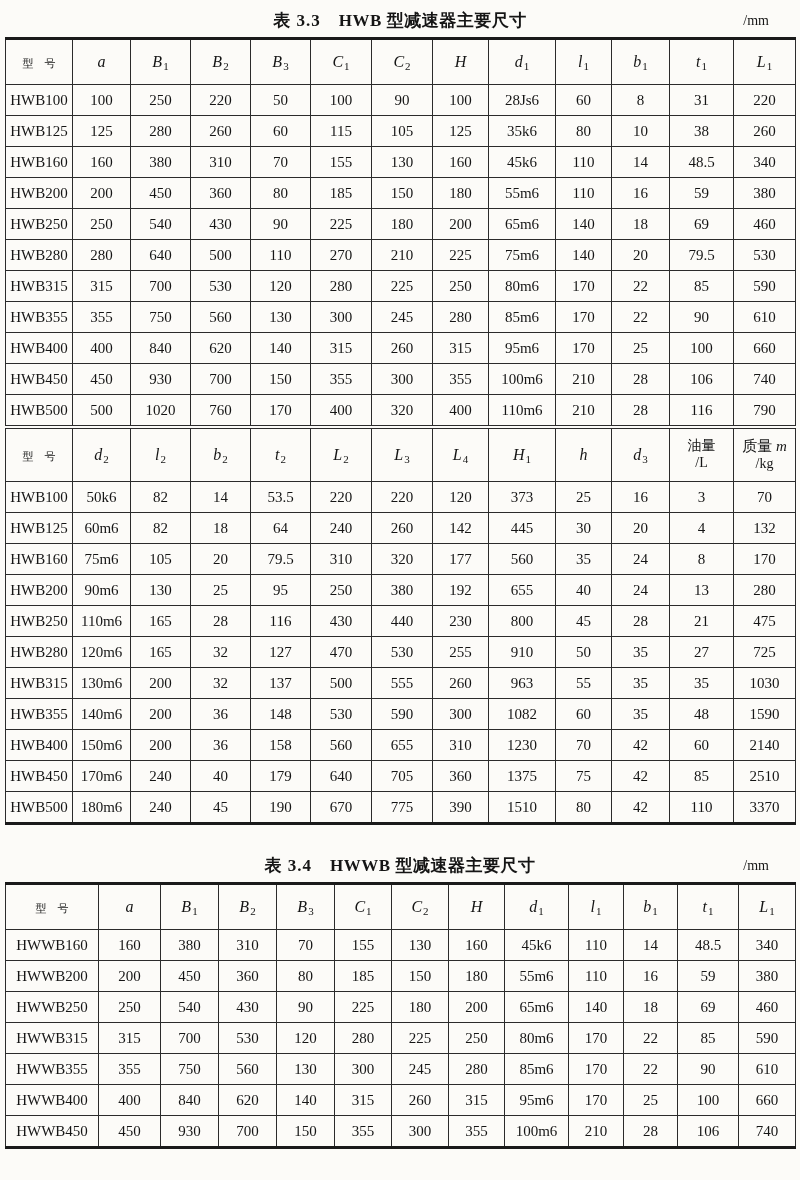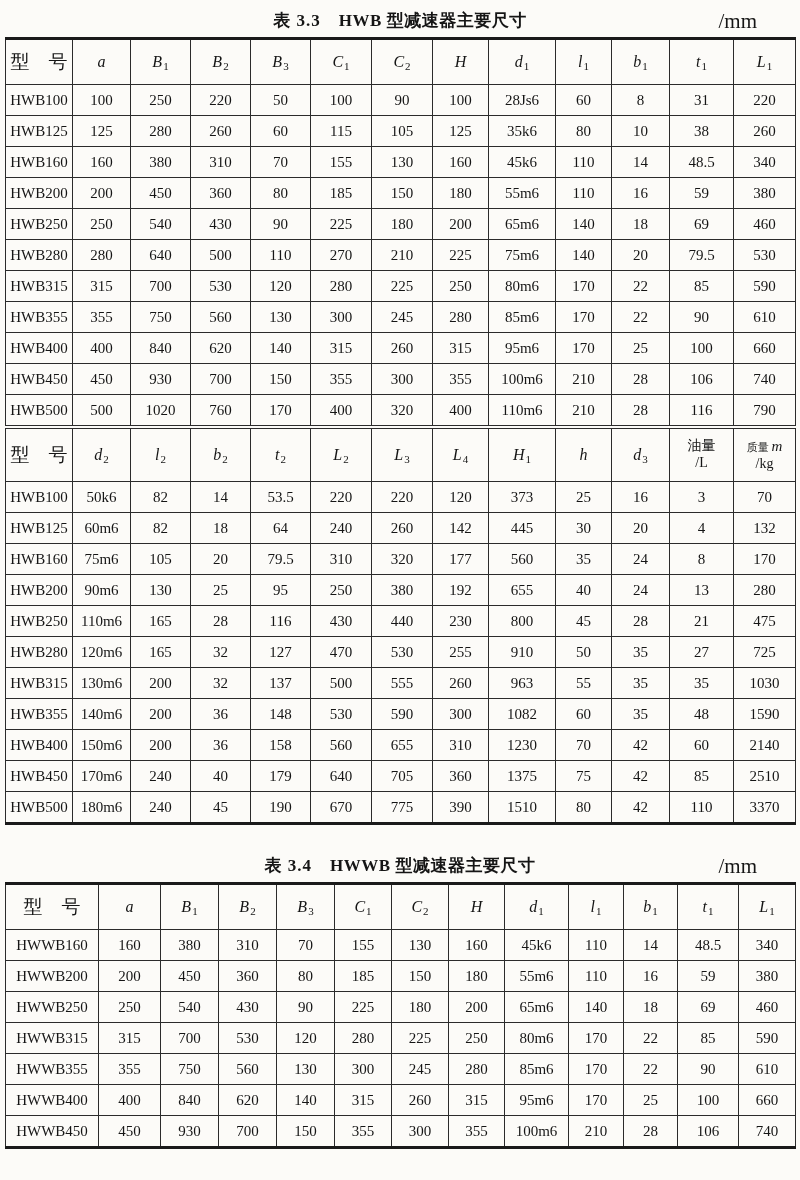--- a/index.html
+++ b/index.html
@@ -15,22 +15,22 @@
     position:relative;
     text-align:center;
     height:26px;line-height:26px;
     margin-bottom:3px;
     font-size:17px;
     font-weight:bold;
   }
   .caption .cap-label{margin-right:18px;letter-spacing:1px;}
   .caption .cap-title{letter-spacing:0.5px;text-align:center;}
   .caption .unit{
-    position:absolute;right:38px;top:0;
-    font-weight:normal;font-size:21px;letter-spacing:0;
+    position:absolute;right:26px;top:0;
+    font-weight:normal;font-size:14px;letter-spacing:0;
   }
   .caption2{margin-top:28px;}
   table{
     width:790px;
     border-collapse:collapse;
     table-layout:fixed;
     border:1px solid #222;
     border-top:3px solid #1a1a1a;
     border-bottom:3px solid #1a1a1a;
   }
@@ -42,21 +42,21 @@
     height:30px;
     padding:0 1px;
     white-space:nowrap;
     overflow:hidden;
   }
   tr.hrow td{height:44px;font-size:16px;}
   tr.hrow2 td{height:52px;font-size:16px;}
   tr.part-break td{border-top:4px double #2b2b2b;}
   .var{font-style:italic;font-family:"Liberation Serif", serif;}
   .hsub{font-style:normal;font-size:11px;vertical-align:-3px;margin-left:1px;}
-  .cn{font-size:19px;font-style:normal;}
+  .cn{font-size:11px;font-style:normal;}
   .unit-line{display:block;font-size:14px;font-style:normal;line-height:1.2;}
   .top-line{display:block;line-height:1.2;font-size:14px;}
 </style>
 </head>
 <body>
 
 <div class="page">
 
   <div class="caption">
     <span class="cap-label">表 3.3</span><span class="cap-title">HWB 型减速器主要尺寸</span>
@@ -270,21 +270,21 @@
           <td><span class="var">L</span><span class="hsub">3</span></td>
           <td><span class="var">L</span><span class="hsub">4</span></td>
           <td><span class="var">H</span><span class="hsub">1</span></td>
           <td><span class="var">h</span></td>
           <td><span class="var">d</span><span class="hsub">3</span></td>
           <td>
             <span class="top-line"><span class="cn" style="font-size: 14px; text-align: right;">油量</span></span>
             <span class="unit-line">/L</span>
           </td>
           <td>
-            <span class="top-line"><span class="cn" style="font-size: 11px;">质量 </span><span class="var" style="font-size: 15px;">m</span></span>
+            <span class="top-line"><span class="cn" style="font-size: 15px;">质量 </span><span class="var" style="font-size: 15px;">m</span></span>
             <span class="unit-line">/kg</span>
           </td>
         </tr>
         <tr>
           <td>HWB100</td>
           <td>50k6</td>
           <td>82</td>
           <td>14</td>
           <td>53.5</td>
           <td>220</td>

